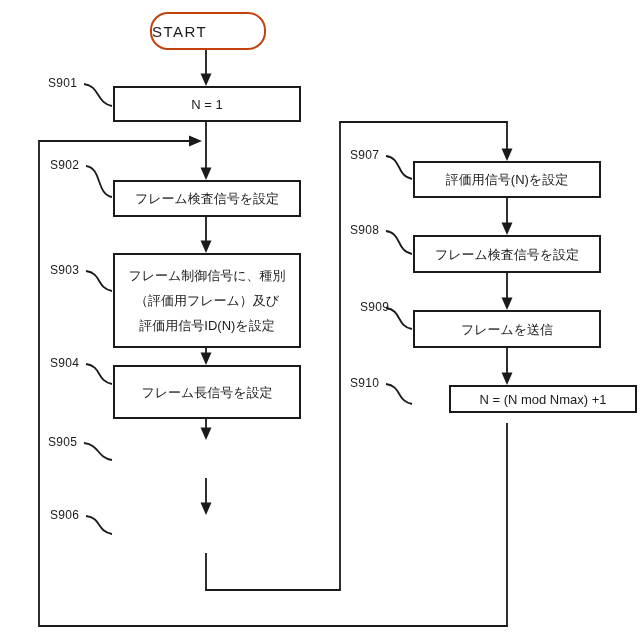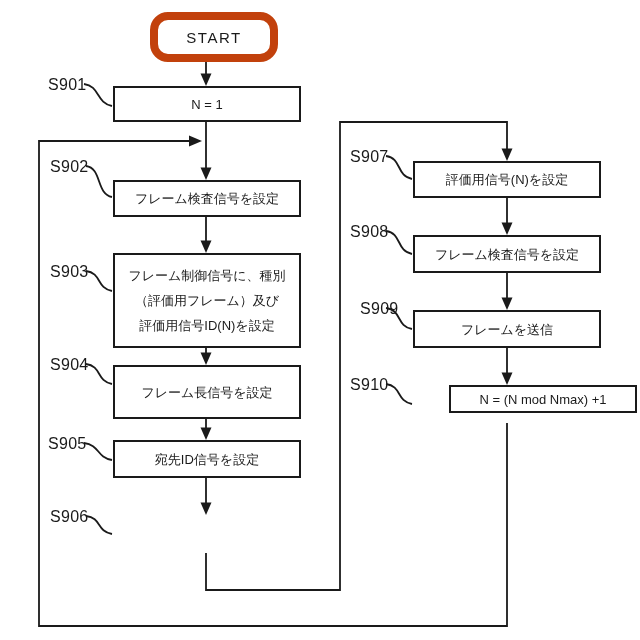--- a/index.html
+++ b/index.html
@@ -22,26 +22,25 @@
     top: 0;
     width: 640px;
     height: 640px;
   }
   .terminal {
     position: absolute;
     left: 150px;
     top: 12px;
     width: 112px;
     height: 34px;
-    border: 8px solid #c2410c;
+    border: 2px solid #c2410c;
     border-radius: 18px;
     background: #ffffff;
     display: flex;
     align-items: center;
-    justify-content: center;
     font-size: 15px;
     letter-spacing: 1.5px;
   }
   .box {
     position: absolute;
     border: 2px solid #1a1a1a;
     background: #ffffff;
     display: flex;
     align-items: center;
     justify-content: center;
@@ -61,21 +60,21 @@
   .b903 { top: 253px; height: 95px; }
   .b904 { top: 365px; height: 54px; }
   .b905 { top: 440px; height: 38px; }
   .b906 { top: 515px; height: 38px; }
   .b907 { top: 161px; height: 37px; }
   .b908 { top: 235px; height: 38px; }
   .b909 { top: 310px; height: 38px; }
   .b910 { top: 385px; height: 28px; margin-left: 36px; }
   .step-label {
     position: absolute;
-    font-size: 16px;
+    font-size: 12px;
     letter-spacing: 0.3px;
   }
   .l901 { left: 48px;  top: 76px; }
   .l902 { left: 50px;  top: 158px; }
   .l903 { left: 50px;  top: 263px; }
   .l904 { left: 50px;  top: 356px; }
   .l905 { left: 48px;  top: 435px; }
   .l906 { left: 50px;  top: 508px; }
   .l907 { left: 350px; top: 148px; }
   .l908 { left: 350px; top: 223px; }
@@ -142,23 +141,20 @@
     <span>フレーム検査信号を設定</span>
   </div>
   <div class="box col-l b903">
     <span>フレーム制御信号に、種別
 （評価用フレーム）及び
 評価用信号ID(N)を設定</span>
   </div>
   <div class="box col-l b904">
     <span>フレーム長信号を設定</span>
   </div>
-  <div class="box col-l b905">
-    <span>宛先ID信号を設定</span>
-  </div>
 
   <div class="box col-r b907">
     <span>評価用信号(N)を設定</span>
   </div>
   <div class="box col-r b908">
     <span>フレーム検査信号を設定</span>
   </div>
   <div class="box col-r b909">
     <span>フレームを送信</span>
   </div>

